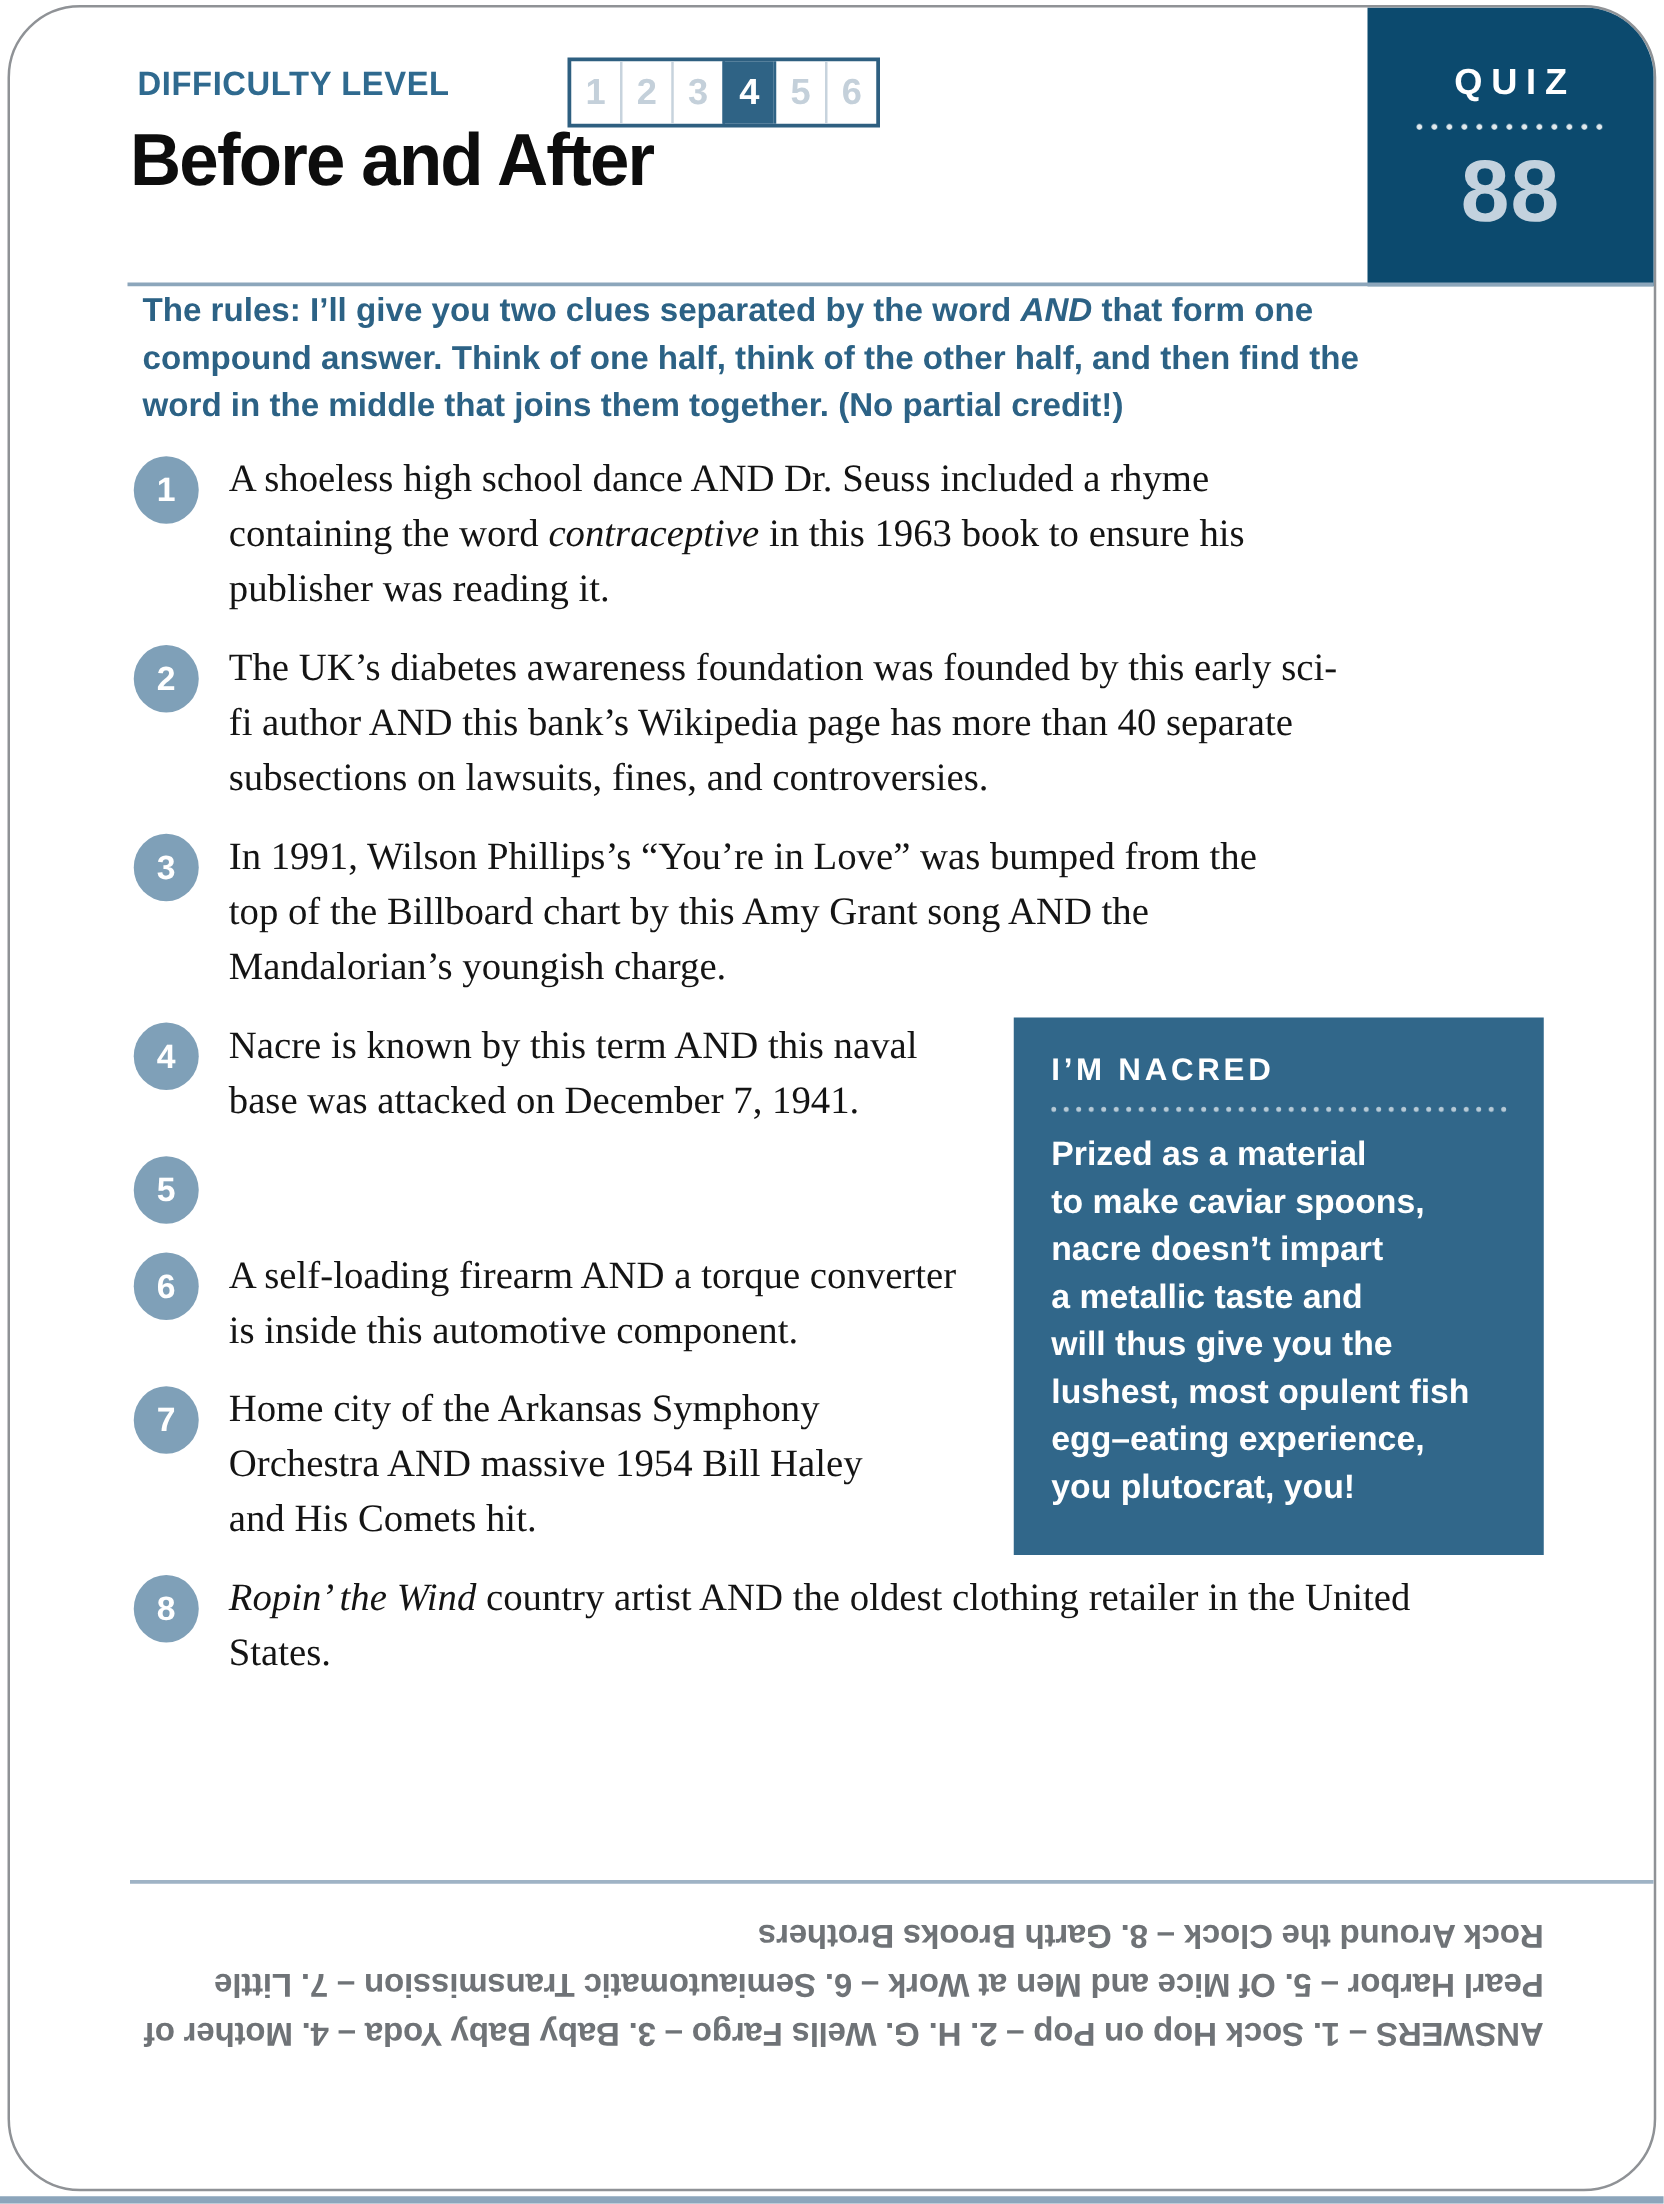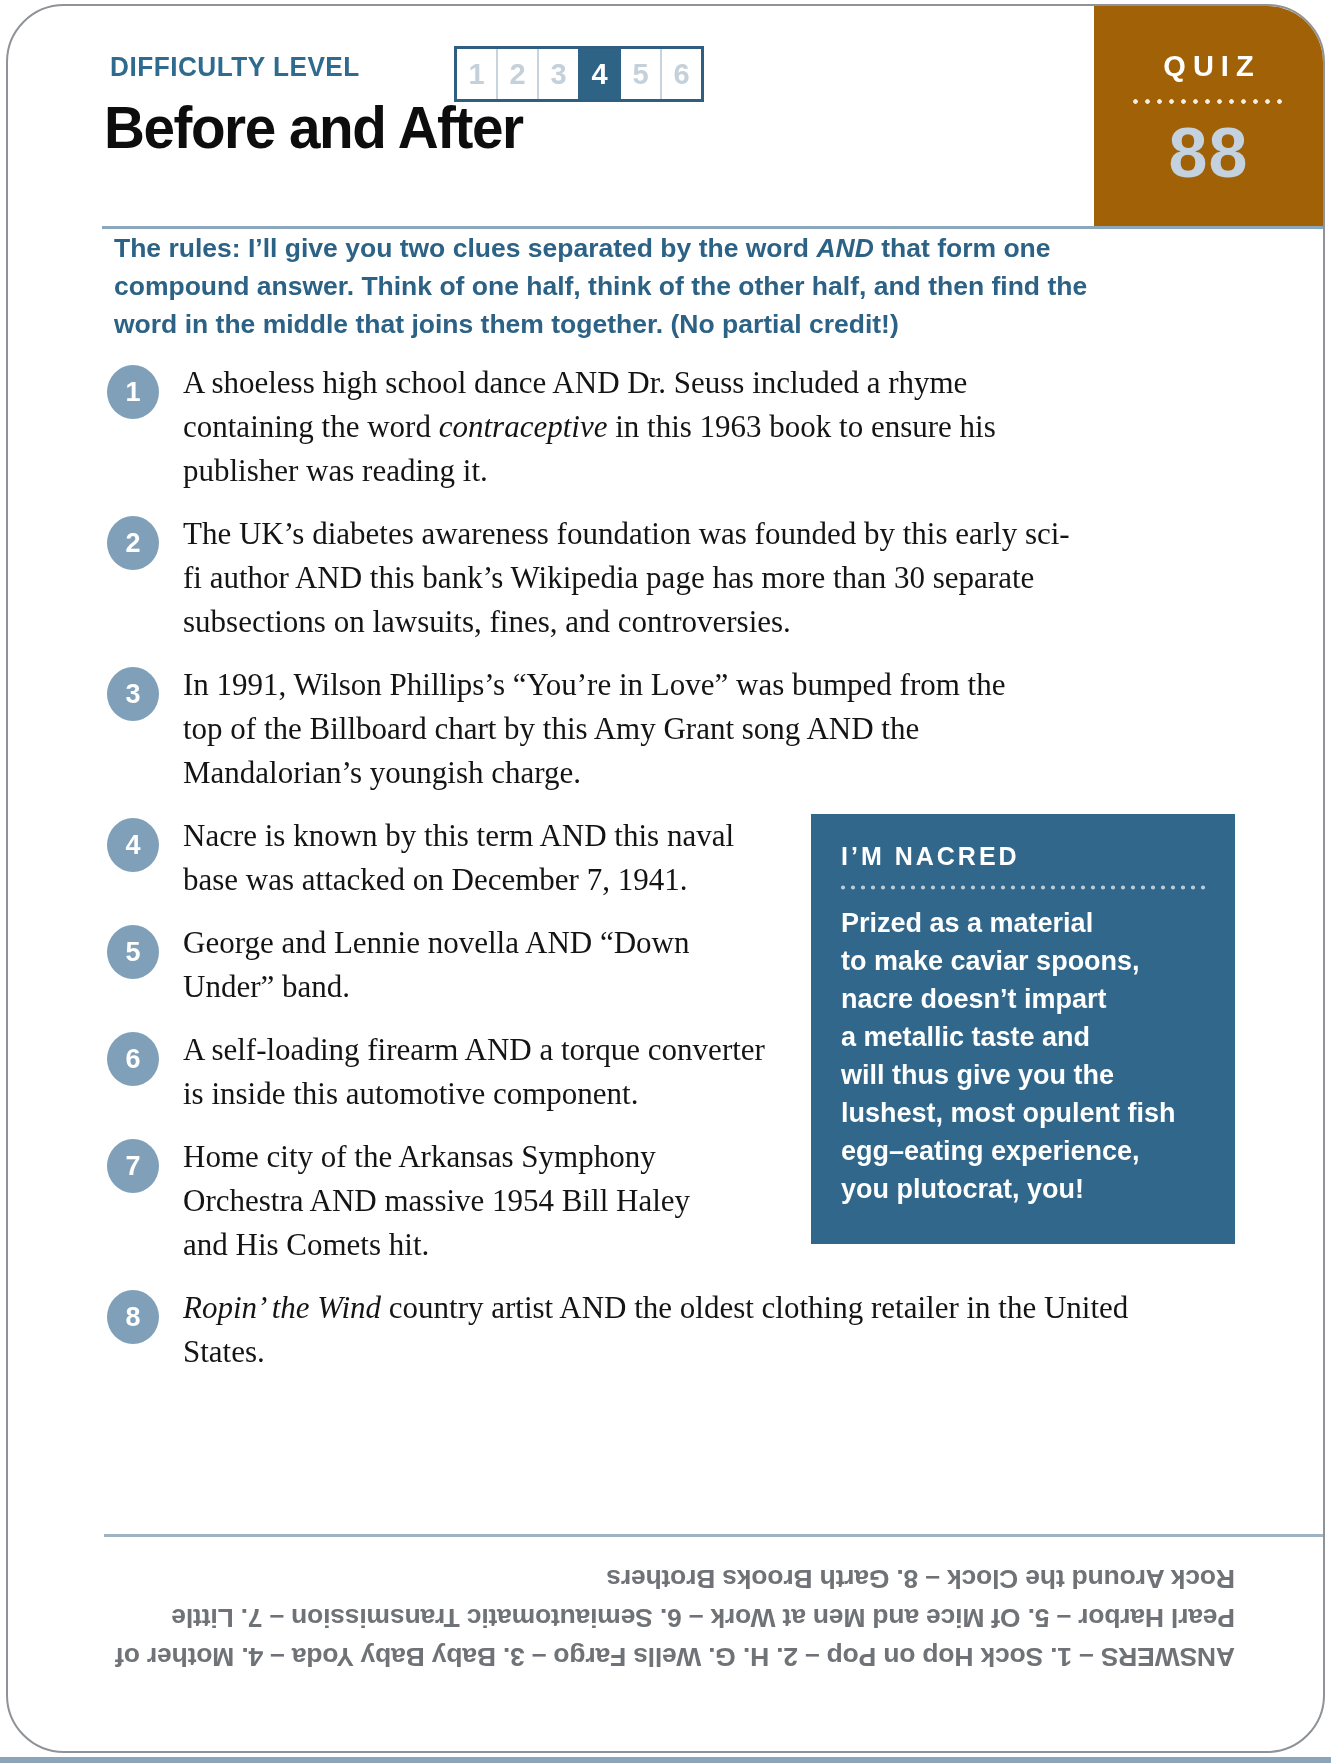--- a/index.html
+++ b/index.html
@@ -8,21 +8,21 @@
     font-family:"Liberation Sans",sans-serif;overflow:hidden;
   }
   .card{
     position:absolute;top:4px;left:6px;right:6px;bottom:10px;
     background:#fff;border:2px solid #8f9296;border-radius:58px;
     overflow:hidden;box-sizing:border-box;
   }
   
   .badge{
     position:absolute;top:0;right:0;width:229px;height:223px;
-    background:#a16207;display:flex;flex-direction:column;align-items:center;
+    background:#0c4a6e;display:flex;flex-direction:column;align-items:center;
     padding-top:46px;box-sizing:border-box;
   }
   .badge .kicker{
     color:#fff;font-weight:bold;font-size:29px;letter-spacing:7px;text-indent:7px;line-height:1;
   }
   .dots{
     height:5px;background-repeat:repeat-x;
     background-image:radial-gradient(circle at 2.5px 2.5px, rgba(255,255,255,.88) 2px, rgba(255,255,255,0) 2.6px);
     background-size:12px 5px;
   }
@@ -126,39 +126,38 @@
 
     <div class="questions">
 
       <div class="q">
         <div class="qnum">1</div>
         <p class="qtext" style="max-width:832px"><span>A shoeless high school dance AND Dr. Seuss included a rhyme containing the word </span><em>contraceptive</em><span> in this 1963 book to ensure his publisher was reading it.</span></p>
       </div>
 
       <div class="q">
         <div class="qnum">2</div>
-        <p class="qtext" style="max-width:900px">The UK’s diabetes awareness foundation was founded by this early sci-fi author AND this bank’s Wikipedia page has more than 30 separate subsections on lawsuits, fines, and controversies.</p>
+        <p class="qtext" style="max-width:900px">The UK’s diabetes awareness foundation was founded by this early sci-fi author AND this bank’s Wikipedia page has more than 40 separate subsections on lawsuits, fines, and controversies.</p>
       </div>
 
       <div class="q">
         <div class="qnum">3</div>
         <p class="qtext" style="max-width:825px">In 1991, Wilson Phillips’s “You’re in Love” was bumped from the top of the Billboard chart by this Amy Grant song AND the Mandalorian’s youngish charge.</p>
       </div>
 
       <div class="split">
         <div class="qcol">
 
           <div class="q">
             <div class="qnum">4</div>
             <p class="qtext" style="max-width:580px">Nacre is known by this term AND this naval base was attacked on December 7, 1941.</p>
           </div>
 
           <div class="q">
             <div class="qnum">5</div>
-            <p class="qtext" style="max-width:540px">George and Lennie novella AND “Down Under” band.</p>
           </div>
 
           <div class="q">
             <div class="qnum">6</div>
             <p class="qtext" style="max-width:615px">A self-loading firearm AND a torque converter is inside this automotive component.</p>
           </div>
 
           <div class="q">
             <div class="qnum">7</div>
             <p class="qtext" style="max-width:530px">Home city of the Arkansas Symphony Orchestra AND massive 1954 Bill Haley and His Comets hit.</p>

